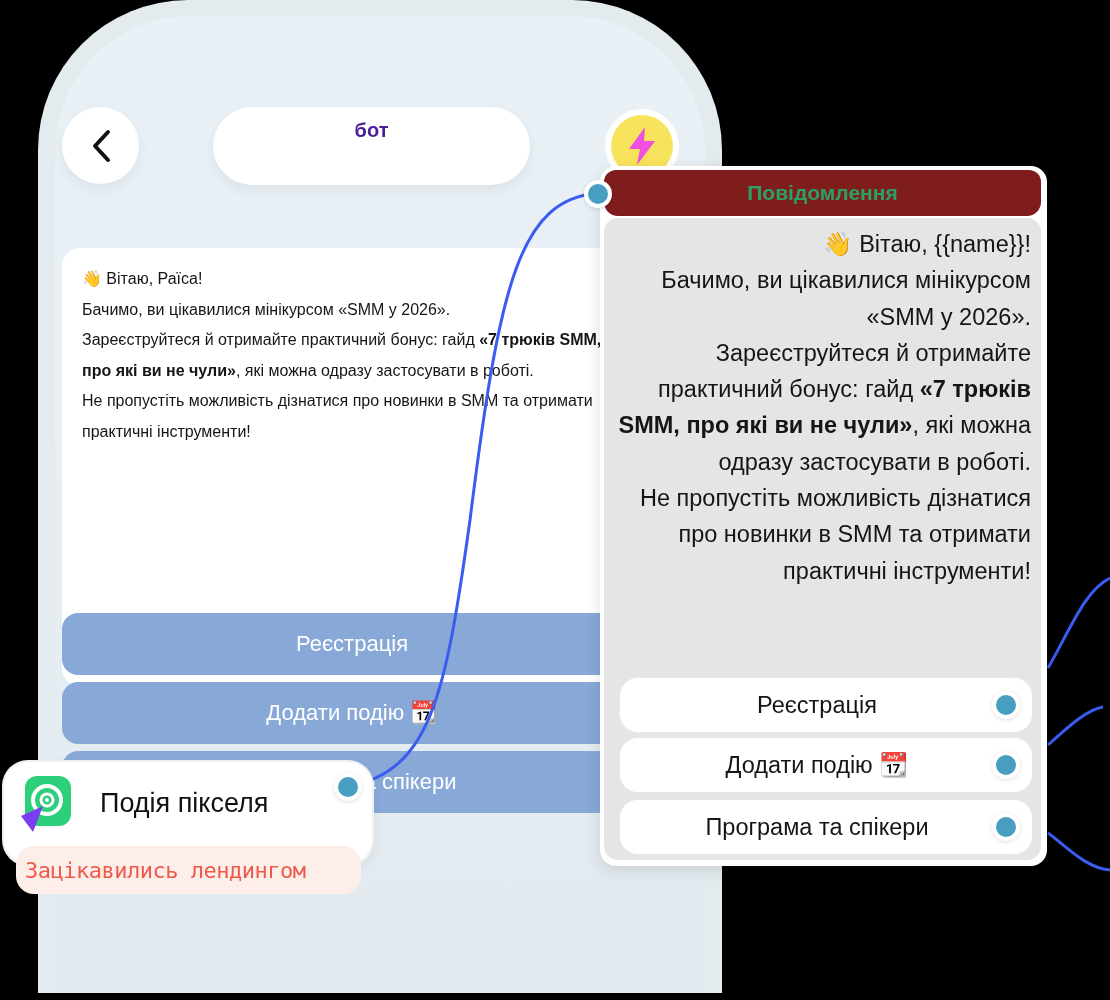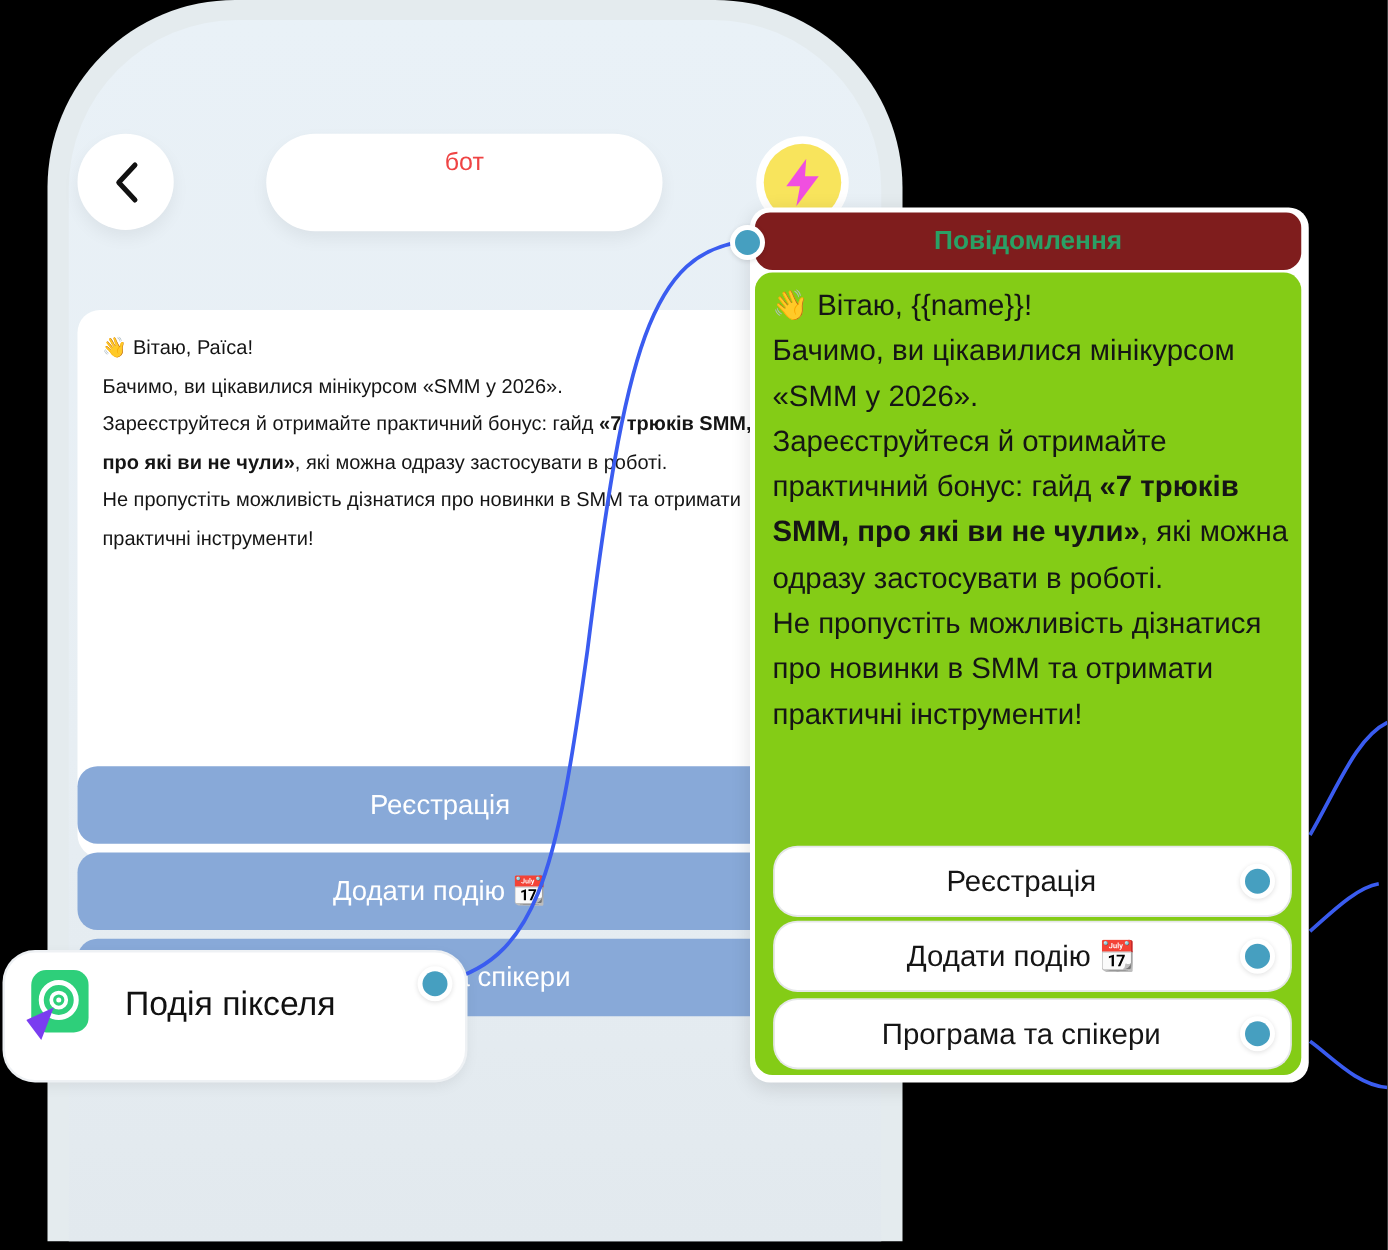--- a/index.html
+++ b/index.html
@@ -24,21 +24,21 @@
       box-shadow: 0 6px 14px rgba(0,0,0,0.06);
       display: flex; align-items: center; justify-content: center;
     }
     .title-pill {
       position: absolute; left: 213px; top: 107px; width: 317px; height: 78px;
       border-radius: 39px; background: #fff;
       box-shadow: 0 6px 14px rgba(0,0,0,0.06);
       text-align: center; padding-top: 9px;
     }
     .title-pill .t1 { font-size: 26px; font-weight: 600; color: #1b1b1b; letter-spacing: -0.3px; }
-    .title-pill .t2 { font-size: 20px; color: #ef4444; margin-top: 3px; }
+    .title-pill .t2 { font-size: 20px; color: #4c1d95; margin-top: 3px; font-weight: bold; }
 
     .bot-avatar {
       position: absolute; left: 605px; top: 109px; width: 74px; height: 74px;
       border-radius: 50%; background: #fff;
       display: flex; align-items: center; justify-content: center;
     }
     .bot-avatar .inner {
       width: 62px; height: 62px; border-radius: 50%; background: #f8e45c;
       display: flex; align-items: center; justify-content: center;
     }
@@ -89,21 +89,21 @@
       box-shadow: 0 4px 16px rgba(0,0,0,0.12);
     }
     .msg-header {
       position: absolute; left: 4px; top: 4px; right: 6px; height: 46px;
       background: #7f1d1d; border-radius: 12px 12px 14px 14px;
       display: flex; align-items: center; justify-content: center;
       color: #2aa065; font-size: 21px; font-weight: 700;
     }
     .msg-inner {
       position: absolute; left: 4px; top: 52px; right: 6px; bottom: 6px;
-      background: #84cc16; border-radius: 14px;
+      background: #e5e5e5; border-radius: 14px; text-align: right;
     }
     .msg-body {
       position: absolute; left: 14px; top: 8px; right: 10px;
       font-size: 23.5px; line-height: 36.3px; color: #151515;
     }
     .msg-btn {
       position: absolute; left: 16px; width: 412px; height: 54px;
       background: #fff; border-radius: 18px;
       box-shadow: 0 0 0 1.5px #e5e7e8;
       font-size: 23.5px; color: #151515;
@@ -166,20 +166,21 @@
 <div class="pixel-card">
   <svg class="pixel-icon" viewBox="0 0 50 56">
     <rect x="4" y="0" width="46" height="50" rx="12" fill="#2ecf7a"></rect>
     <circle cx="26" cy="24" r="14" fill="none" stroke="#fff" stroke-width="4"></circle>
     <circle cx="26" cy="24" r="6" fill="none" stroke="#fff" stroke-width="3"></circle>
     <circle cx="26" cy="24" r="2" fill="#fff"></circle>
     <path d="M0 40 L22 30 L12 56 Z" fill="#7a3df0"></path>
   </svg>
   <div class="pixel-title">Подія пікселя</div>
   <div class="port" style="left:330px; top:11px;"></div>
+  <div class="pixel-chip">Зацікавились лендингом</div>
 </div>
 
 <div class="msg-card">
   <div class="msg-header">Повідомлення</div>
   <div class="msg-inner">
     <div class="msg-body">
       <span>👋</span><span> Вітаю, {{name}}!</span><br>
       <span>Бачимо, ви цікавилися мінікурсом «SMM у 2026».</span><br>
       <span>Зареєструйтеся й отримайте практичний бонус: гайд </span><b>«7 трюків SMM, про які ви не чули»</b><span>, які можна одразу застосувати в роботі.</span><br>
       <span>Не пропустіть можливість дізнатися про новинки в SMM та отримати практичні інструменти!</span>

